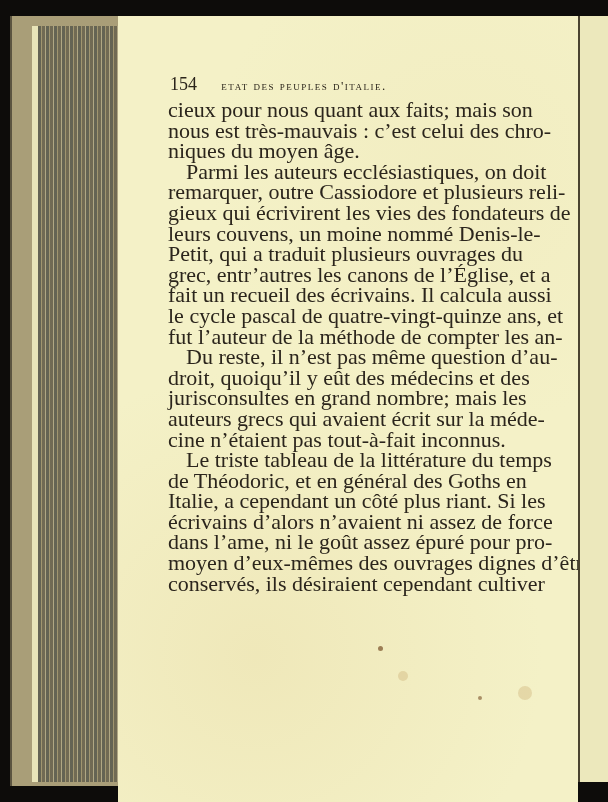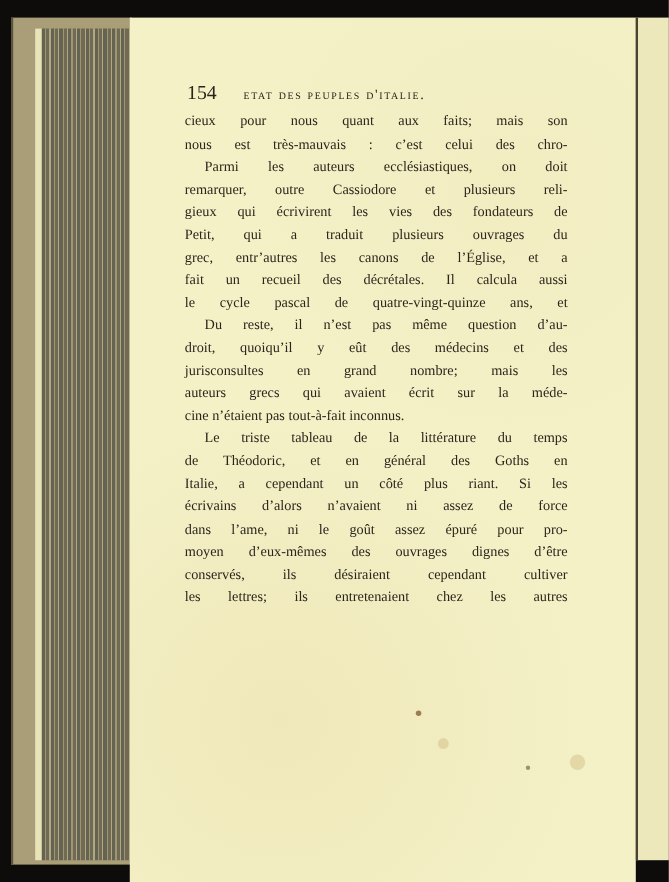--- a/index.html
+++ b/index.html
@@ -41,21 +41,21 @@
       border-left: 2px solid #4a4330;
     }
     .running-head {
       position: absolute; left: 52px; top: 58px; width: 356px;
       font-size: 11px; letter-spacing: 1.6px; color: #2a241a;
     }
     .running-head .folio { font-size: 18px; letter-spacing: 0; margin-right: 20px; }
     .running-head .title { font-variant: small-caps; text-transform: lowercase; font-size: 13px; letter-spacing: 1.5px; }
     .text {
       position: absolute; left: 50px; top: 84px; width: 348px;
-      font-size: 13px; line-height: 20.6px; color: #2b251c;
+      font-size: 22px; line-height: 20.6px; color: #2b251c;
     }
     .line { white-space: nowrap; text-align: justify; text-align-last: justify; height: 20.6px; }
     .line.last { text-align-last: left; }
     .line.indent { text-indent: 18px; }
     .stain { position: absolute; border-radius: 50%; background: rgba(200,170,110,0.35); }
   </style>
 </head>
 <body>
 
 <div class="fore-edge">
@@ -70,36 +70,38 @@
   <div class="stain" style="left:400px;top:670px;width:14px;height:14px"></div>
 
   <div class="running-head">
     <span class="folio">154</span>
     <span class="title">ETAT DES PEUPLES D'ITALIE.</span>
   </div>
 
   <div class="text" id="text-body">
       <div class="line">cieux pour nous quant aux faits; mais son</div>
       <div class="line">nous est très-mauvais : c’est celui des chro-</div>
+      <div class="line last">niques du moyen âge.</div>
       <div class="line indent">Parmi les auteurs ecclésiastiques, on doit</div>
       <div class="line">remarquer, outre Cassiodore et plusieurs reli-</div>
       <div class="line">gieux qui écrivirent les vies des fondateurs de</div>
+      <div class="line">leurs couvens, un moine nommé Denis-le-</div>
       <div class="line">Petit, qui a traduit plusieurs ouvrages du</div>
       <div class="line">grec, entr’autres les canons de l’Église, et a</div>
-      <div class="line">fait un recueil des décrétales. Il calcula aussi</div>
+      <div class="line">fait un recueil des écrivains. Il calcula aussi</div>
       <div class="line">le cycle pascal de quatre-vingt-quinze ans, et</div>
+      <div class="line">fut l’auteur de la méthode de compter les an-</div>
       <div class="line indent">Du reste, il n’est pas même question d’au-</div>
       <div class="line">droit, quoiqu’il y eût des médecins et des</div>
       <div class="line">jurisconsultes en grand nombre; mais les</div>
       <div class="line">auteurs grecs qui avaient écrit sur la méde-</div>
       <div class="line last">cine n’étaient pas tout-à-fait inconnus.</div>
       <div class="line indent">Le triste tableau de la littérature du temps</div>
       <div class="line">de Théodoric, et en général des Goths en</div>
       <div class="line">Italie, a cependant un côté plus riant. Si les</div>
       <div class="line">écrivains d’alors n’avaient ni assez de force</div>
       <div class="line">dans l’ame, ni le goût assez épuré pour pro-</div>
       <div class="line">moyen d’eux-mêmes des ouvrages dignes d’être</div>
       <div class="line">conservés, ils désiraient cependant cultiver</div>
-      <div class="line">les lettres; ils entretenaient chez les autres</div>
     </div>
 </div>
 
 <div class="right-page"></div>
 
 </body></html>

